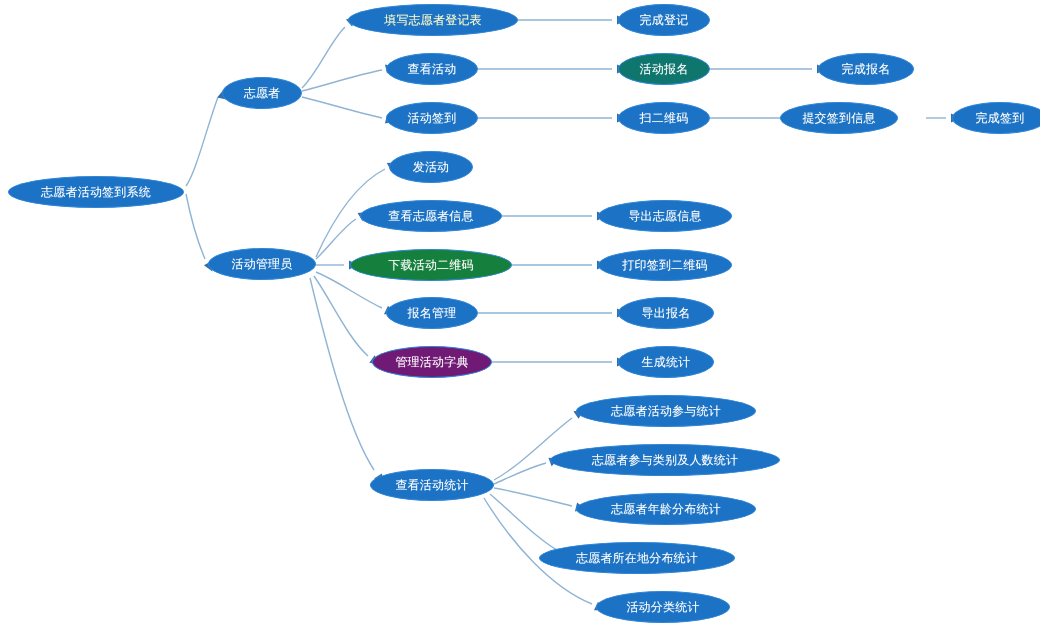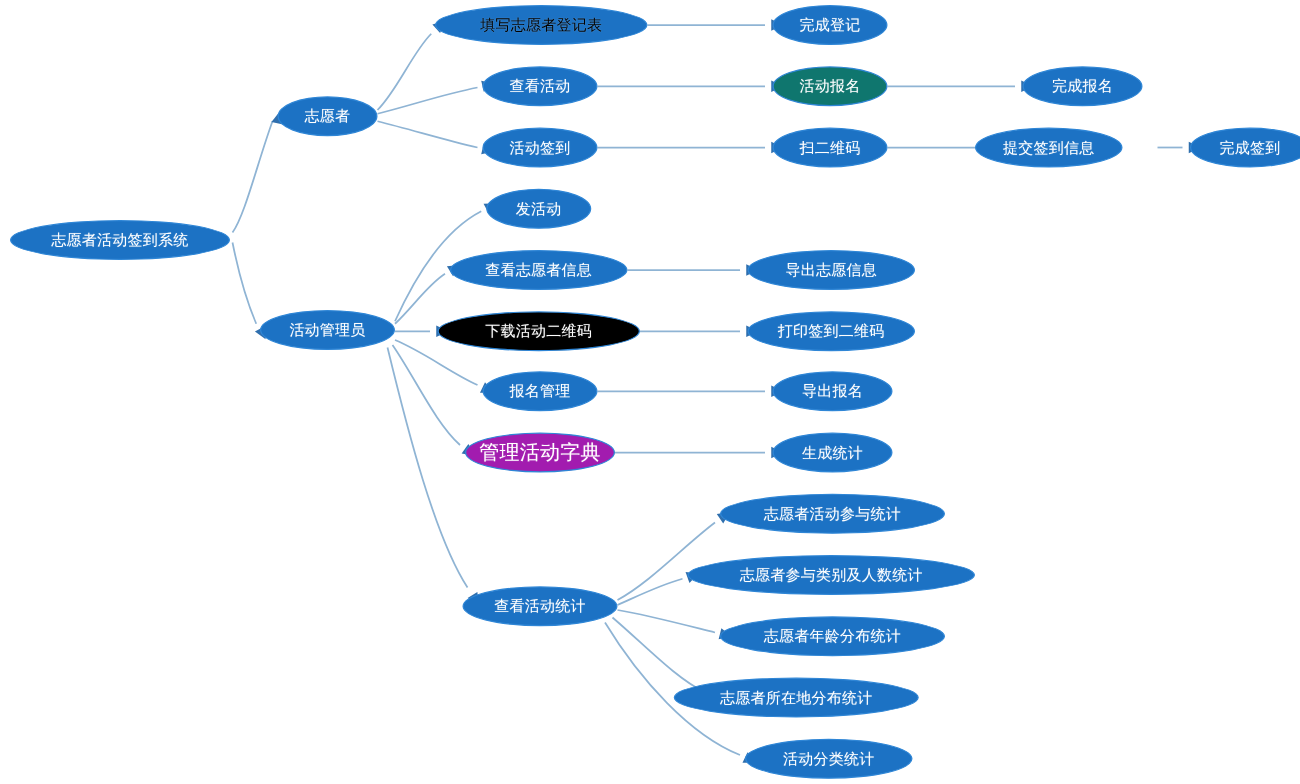--- a/index.html
+++ b/index.html
@@ -118,21 +118,21 @@
   <div id="node-layer">
       <div class="node" style="left: 8px; top: 176px; width: 176px; height: 32px; font-size: 12px; background: rgb(28, 114, 196); border-color: rgb(47, 134, 214); color: rgb(255, 255, 255);">
         <span class="node-label">志愿者活动签到系统</span>
       </div>
       <div class="node" style="left: 222px; top: 77px; width: 80px; height: 32px; font-size: 12px; background: rgb(28, 114, 196); border-color: rgb(47, 134, 214); color: rgb(255, 255, 255);">
         <span class="node-label">志愿者</span>
       </div>
       <div class="node" style="left: 208px; top: 248px; width: 108px; height: 32px; font-size: 12px; background: rgb(28, 114, 196); border-color: rgb(47, 134, 214); color: rgb(255, 255, 255);">
         <span class="node-label">活动管理员</span>
       </div>
-      <div class="node" style="left: 348px; top: 4px; width: 170px; height: 32px; font-size: 12px; background: rgb(28, 114, 196); border-color: rgb(47, 134, 214); color: #000000;">
+      <div class="node" style="left: 348px; top: 4px; width: 170px; height: 32px; font-size: 12px; background: rgb(28, 114, 196); border-color: rgb(47, 134, 214); color: #fef9c3;">
         <span class="node-label">填写志愿者登记表</span>
       </div>
       <div class="node" style="left: 386px; top: 53px; width: 92px; height: 32px; font-size: 12px; background: rgb(28, 114, 196); border-color: rgb(47, 134, 214); color: rgb(255, 255, 255);">
         <span class="node-label">查看活动</span>
       </div>
       <div class="node" style="left: 386px; top: 102px; width: 92px; height: 32px; font-size: 12px; background: rgb(28, 114, 196); border-color: rgb(47, 134, 214); color: rgb(255, 255, 255);">
         <span class="node-label">活动签到</span>
       </div>
       <div class="node" style="left: 618px; top: 4px; width: 92px; height: 32px; font-size: 12px; background: rgb(28, 114, 196); border-color: rgb(47, 134, 214); color: rgb(255, 255, 255);">
         <span class="node-label">完成登记</span>
@@ -151,27 +151,27 @@
       </div>
       <div class="node" style="left: 952px; top: 102px; width: 96px; height: 32px; font-size: 12px; background: rgb(28, 114, 196); border-color: rgb(47, 134, 214); color: rgb(255, 255, 255);">
         <span class="node-label">完成签到</span>
       </div>
       <div class="node" style="left: 389px; top: 151px; width: 84px; height: 32px; font-size: 12px; background: rgb(28, 114, 196); border-color: rgb(47, 134, 214); color: rgb(255, 255, 255);">
         <span class="node-label">发活动</span>
       </div>
       <div class="node" style="left: 360px; top: 200px; width: 142px; height: 32px; font-size: 12px; background: rgb(28, 114, 196); border-color: rgb(47, 134, 214); color: rgb(255, 255, 255);">
         <span class="node-label">查看志愿者信息</span>
       </div>
-      <div class="node" style="left: 350px; top: 249px; width: 162px; height: 32px; font-size: 12px; background: #000000; border-color: rgb(47, 134, 214); color: rgb(255, 255, 255);">
+      <div class="node" style="left: 350px; top: 249px; width: 162px; height: 32px; font-size: 12px; background: #15803d; border-color: rgb(47, 134, 214); color: rgb(255, 255, 255);">
         <span class="node-label">下载活动二维码</span>
       </div>
       <div class="node" style="left: 386px; top: 297px; width: 92px; height: 32px; font-size: 12px; background: rgb(28, 114, 196); border-color: rgb(47, 134, 214); color: rgb(255, 255, 255); text-align: center;">
         <span class="node-label">报名管理</span>
       </div>
-      <div class="node" style="left: 372px; top: 346px; width: 120px; height: 32px; font-size: 16px; background: #a21caf; border-color: rgb(47, 134, 214); color: rgb(255, 255, 255); justify-content: center;">
+      <div class="node" style="left: 372px; top: 346px; width: 120px; height: 32px; font-size: 12px; background: #701a75; border-color: rgb(47, 134, 214); color: rgb(255, 255, 255); justify-content: center;">
         <span class="node-label">管理活动字典</span>
       </div>
       <div class="node" style="left: 598px; top: 200px; width: 134px; height: 32px; font-size: 12px; background: rgb(28, 114, 196); border-color: rgb(47, 134, 214); color: rgb(255, 255, 255);">
         <span class="node-label">导出志愿信息</span>
       </div>
       <div class="node" style="left: 598px; top: 249px; width: 134px; height: 32px; font-size: 12px; background: rgb(28, 114, 196); border-color: rgb(47, 134, 214); color: rgb(255, 255, 255); text-align: right;">
         <span class="node-label">打印签到二维码</span>
       </div>
       <div class="node" style="left: 618px; top: 297px; width: 96px; height: 32px; font-size: 12px; background: rgb(28, 114, 196); border-color: rgb(47, 134, 214); color: rgb(255, 255, 255);">
         <span class="node-label">导出报名</span>

